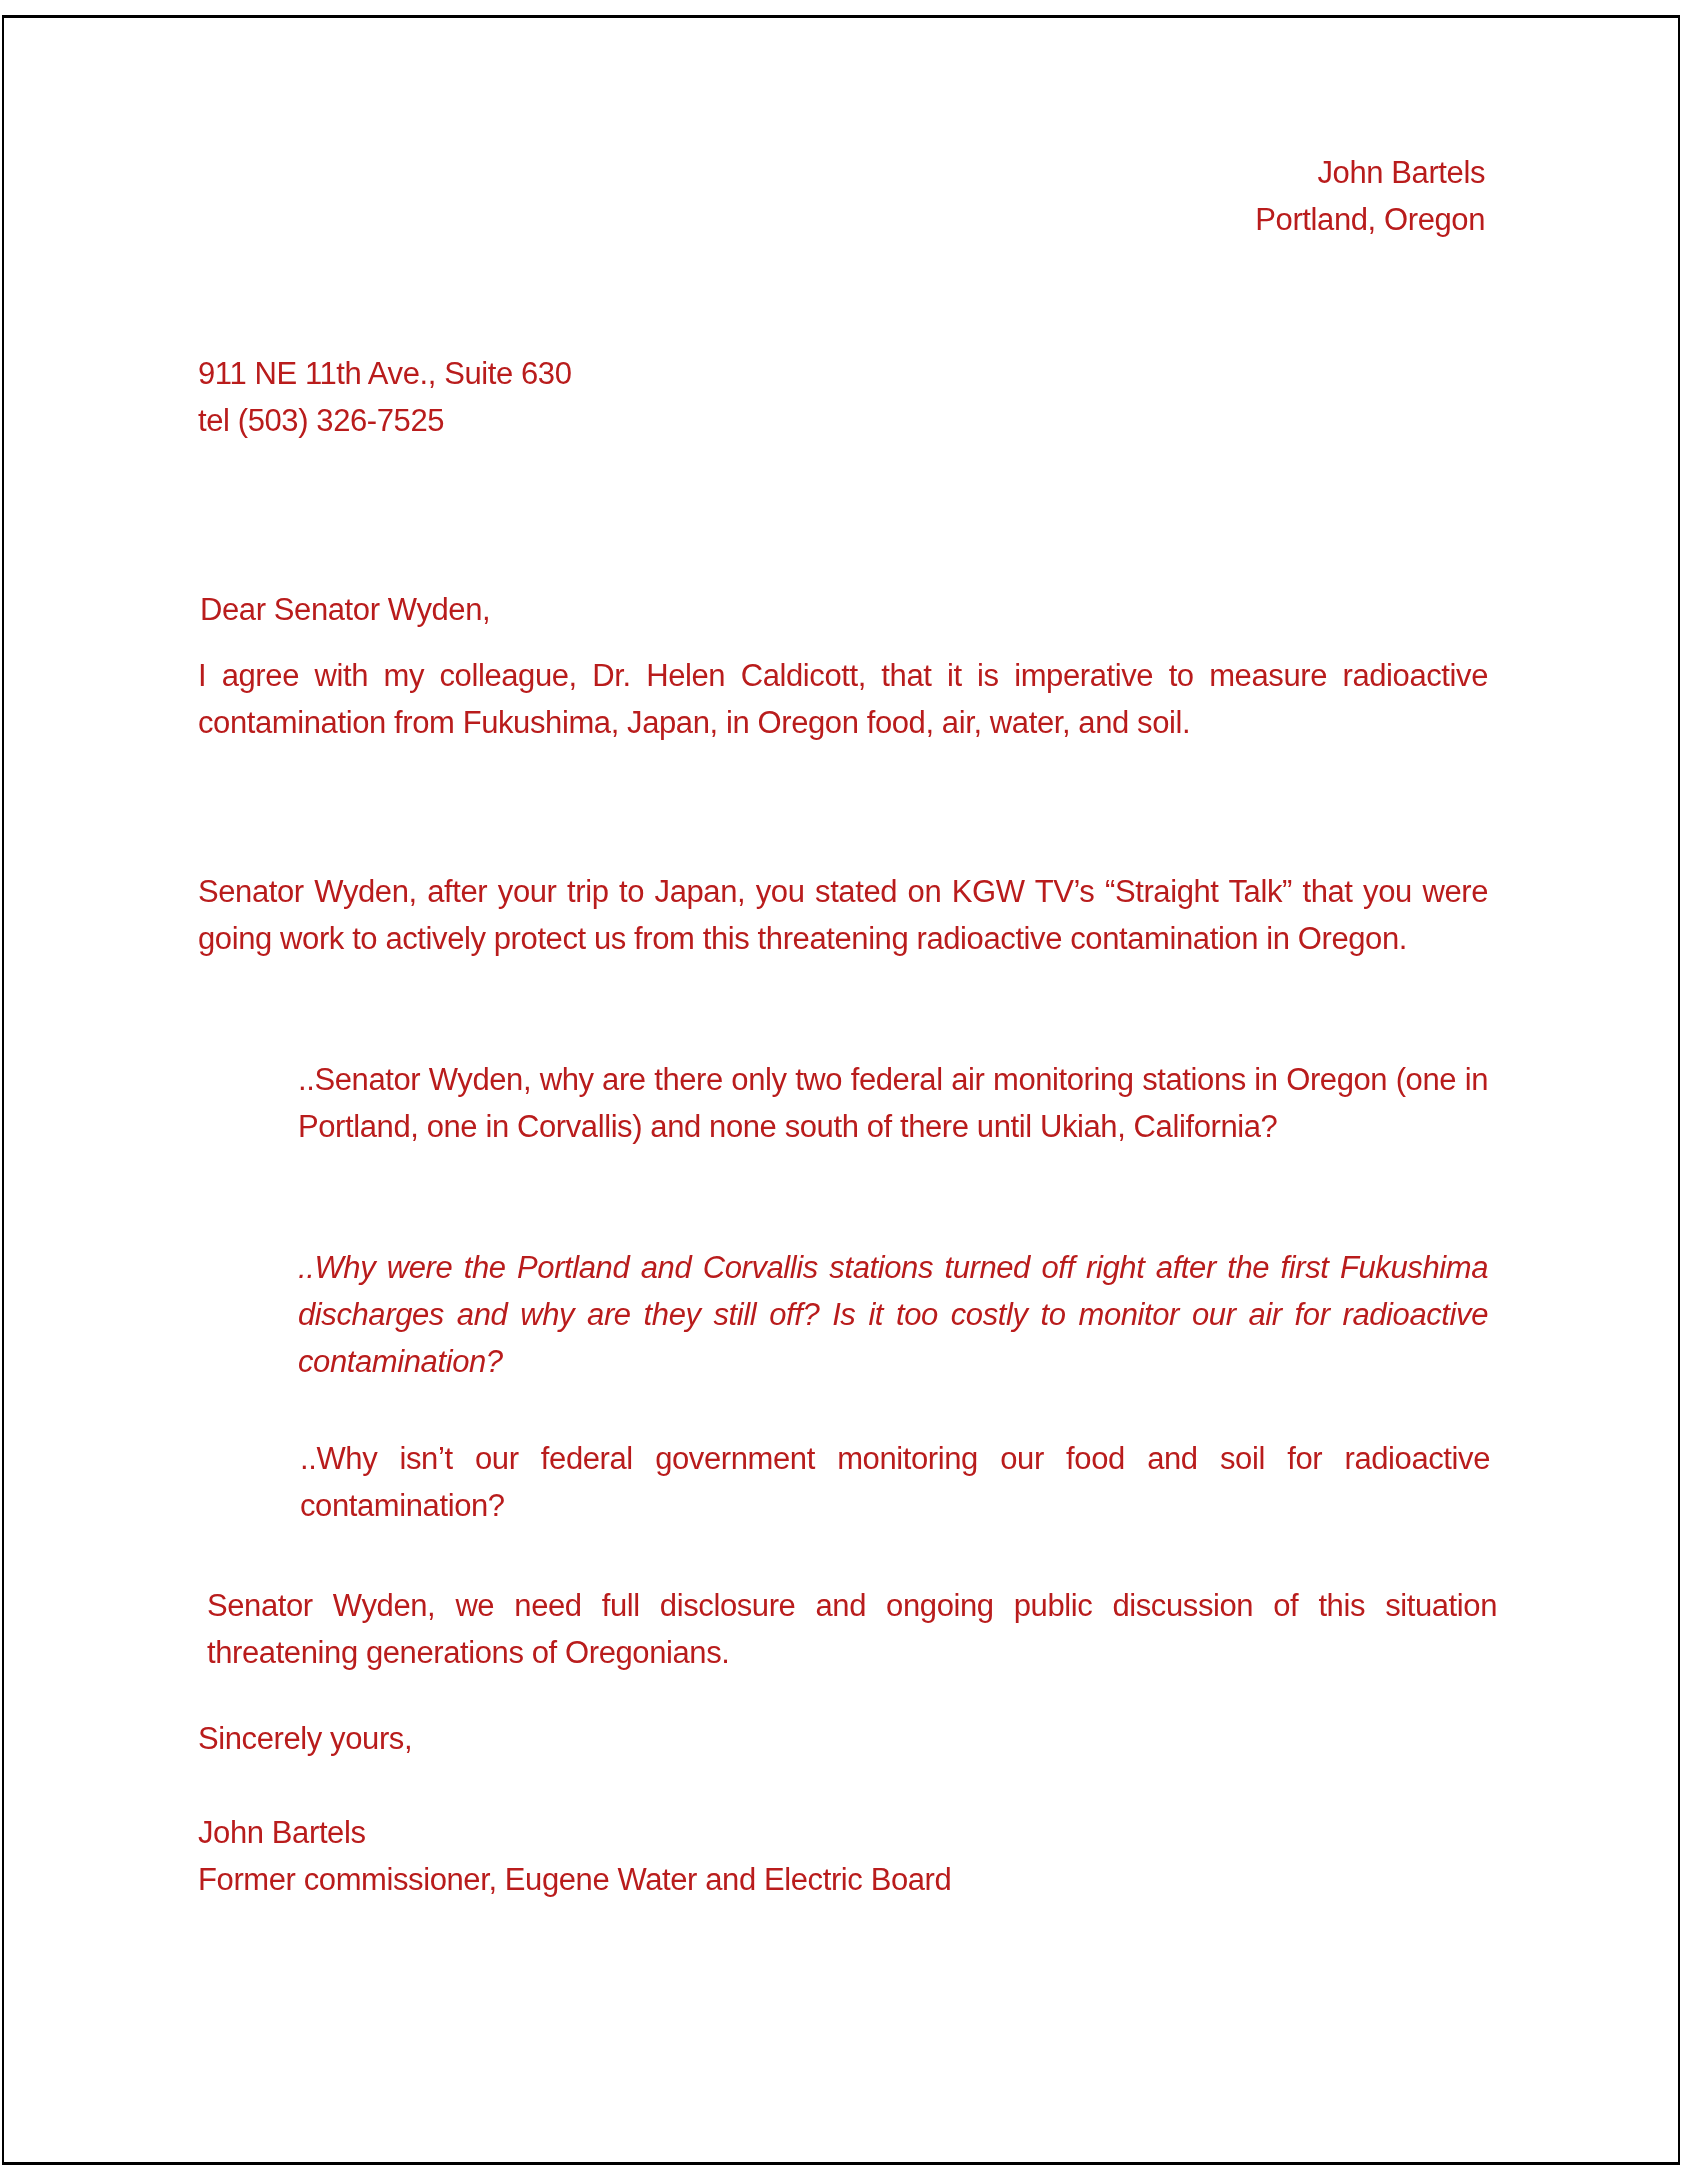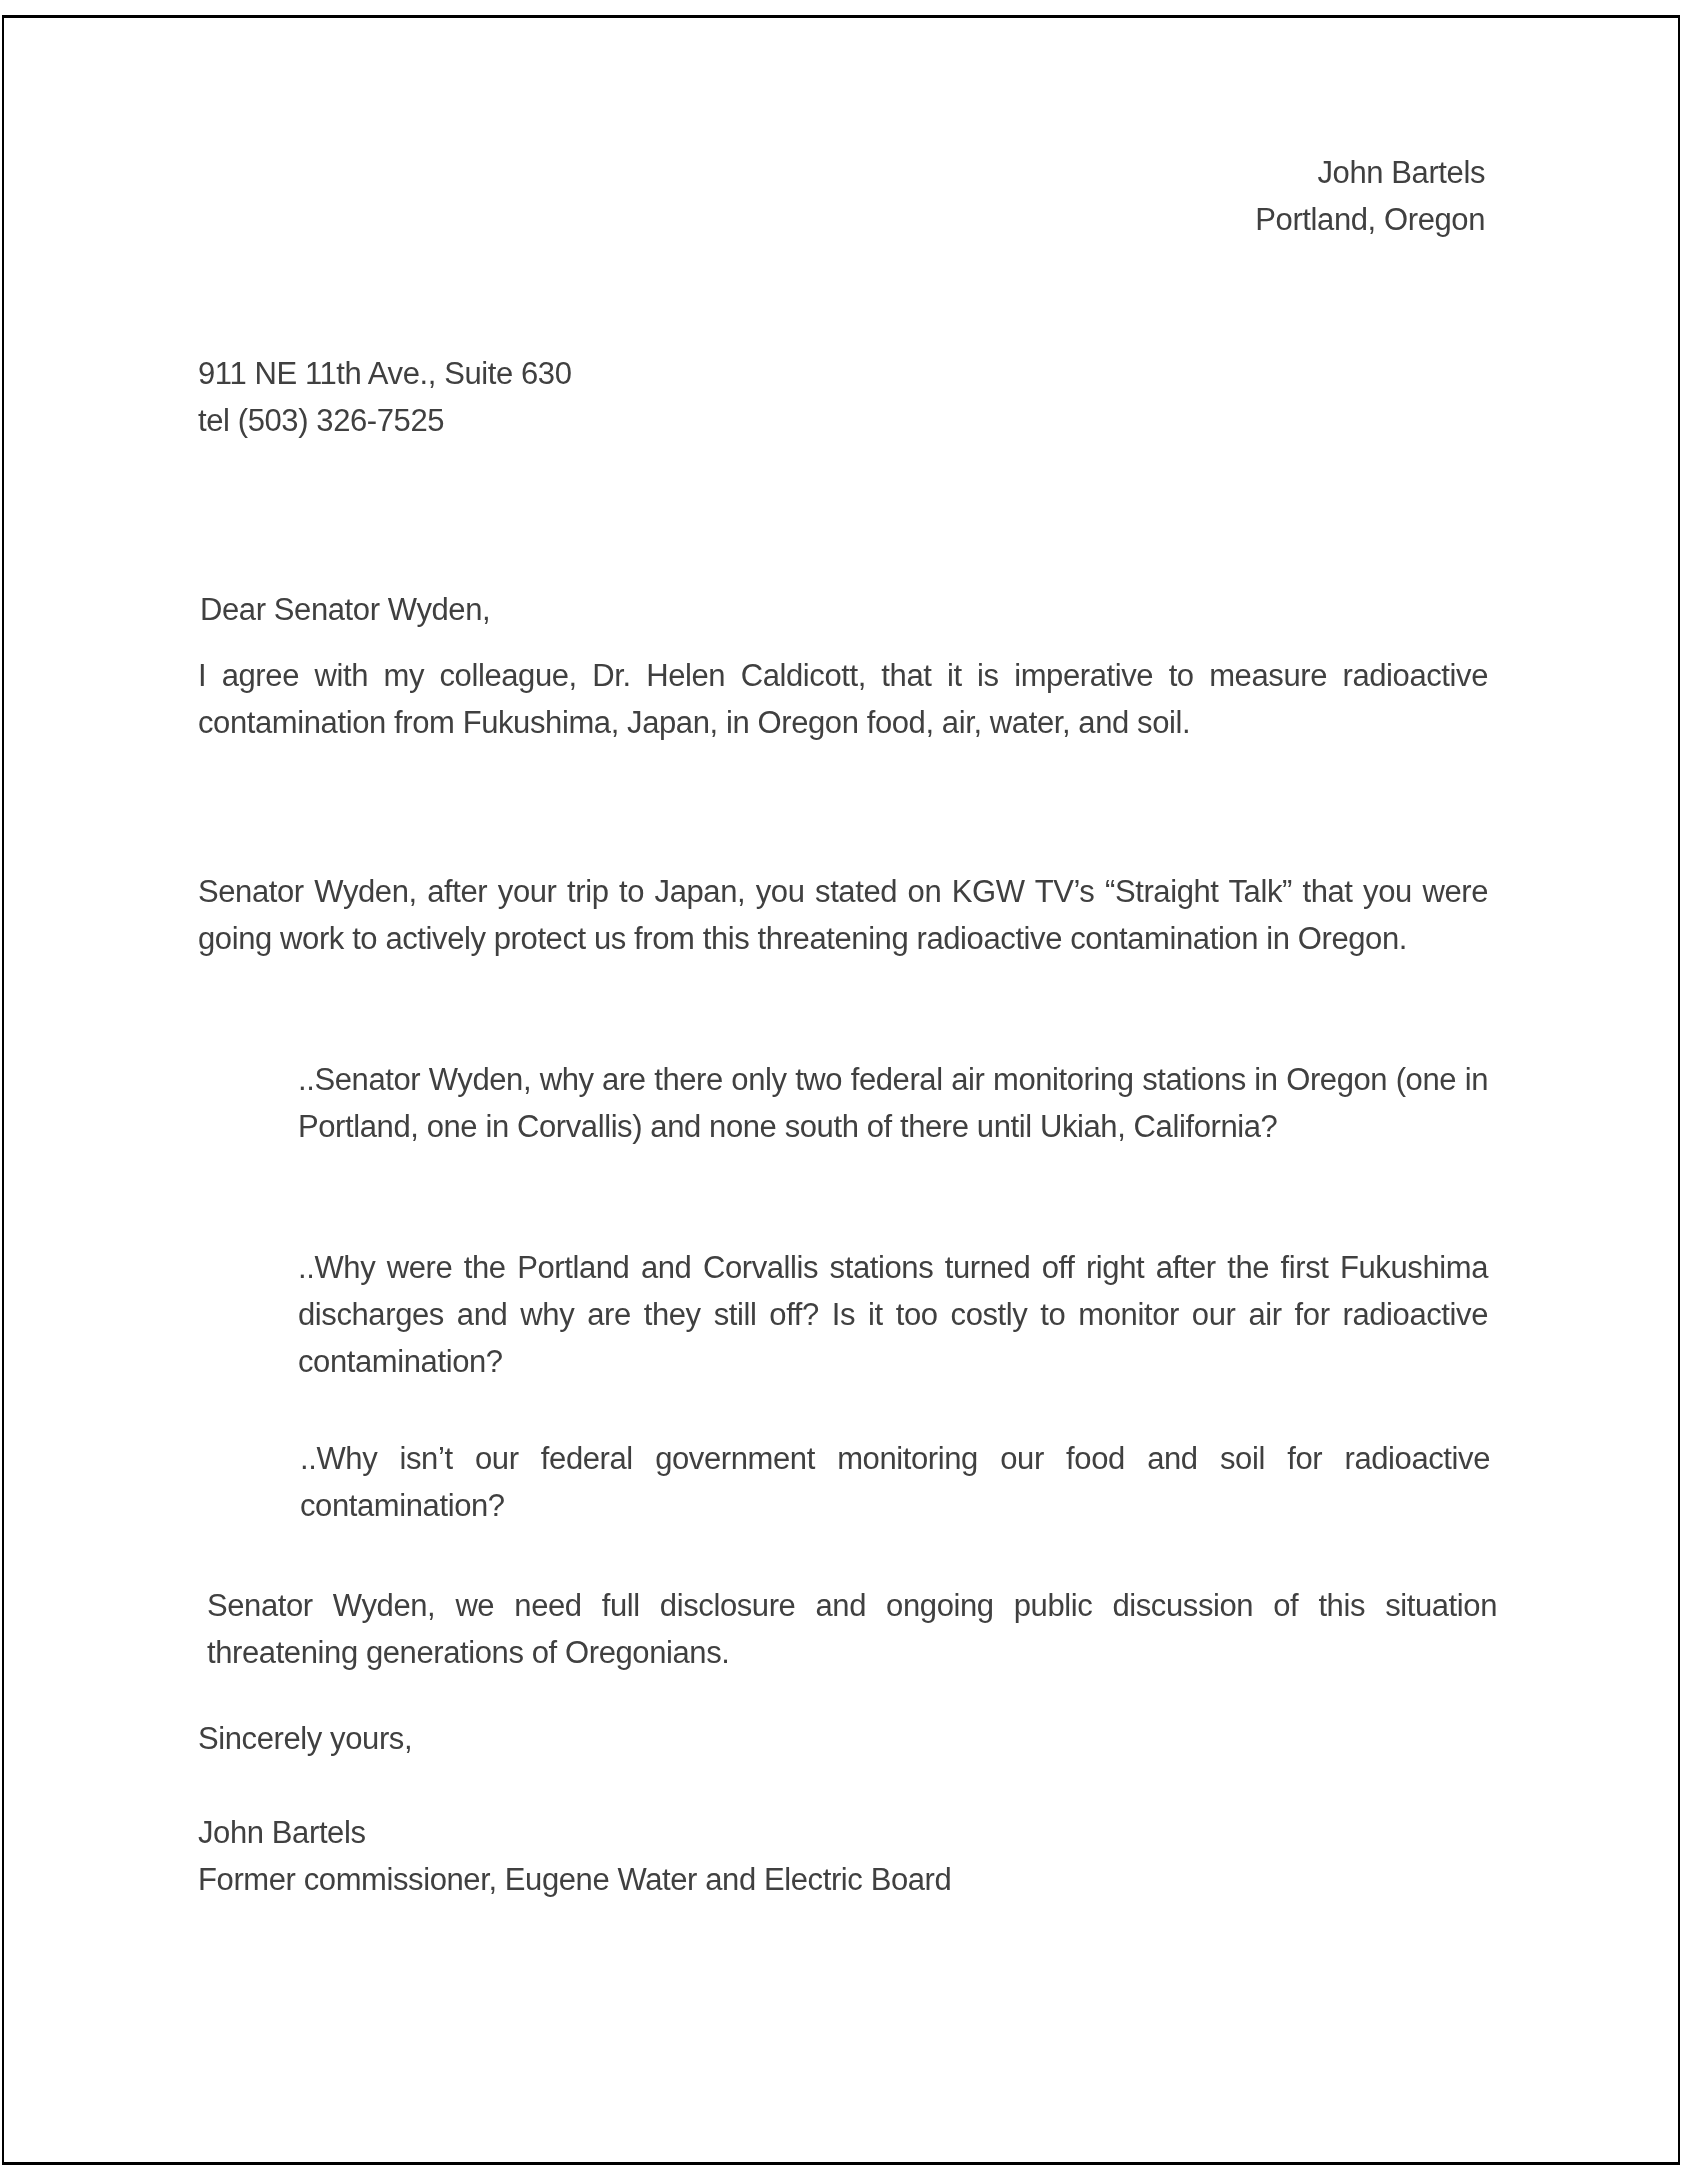--- a/index.html
+++ b/index.html
@@ -4,31 +4,31 @@
 <style>
   html, body { margin: 0; padding: 0; background: #ffffff; }
   body { width: 1683px; height: 2178px; position: relative; overflow: hidden; }
   .page-border {
     position: absolute; left: 2px; top: 15px; width: 1674px; height: 2144px;
     border-left: 2px solid #000; border-right: 2px solid #000;
     border-top: 3px solid #000; border-bottom: 3px solid #000;
   }
   .text {
     position: absolute; font-family: "Liberation Sans", sans-serif;
-    font-size: 31px; line-height: 47px; color: #404040; letter-spacing: -0.4px;
+    font-size: 31px; line-height: 47px; color: #b91c1c; letter-spacing: -0.4px;
   }
   .sender { right: 198px; top: 149px; text-align: right; }
   .recipient { left: 198px; top: 350px; }
   .salutation { left: 200px; top: 586px; }
   .para { left: 198px; width: 1290px; text-align: justify; }
   .p1 { top: 652px; }
   .p2 { top: 868px; }
   .q { left: 298px; width: 1190px; text-align: justify; }
   .q1 { top: 1056px; }
-  .q2 { top: 1244px; }
+  .q2 { top: 1244px; font-style: italic; }
   .q3 { top: 1433px; }
   .p3 { top: 1573px; }
   .closing { left: 198px; top: 1715px; }
   .signature { left: 198px; top: 1809px; }
   .line { display: block; white-space: nowrap; }
 </style>
 </head>
 <body>
 
 <div class="page-border"></div>

